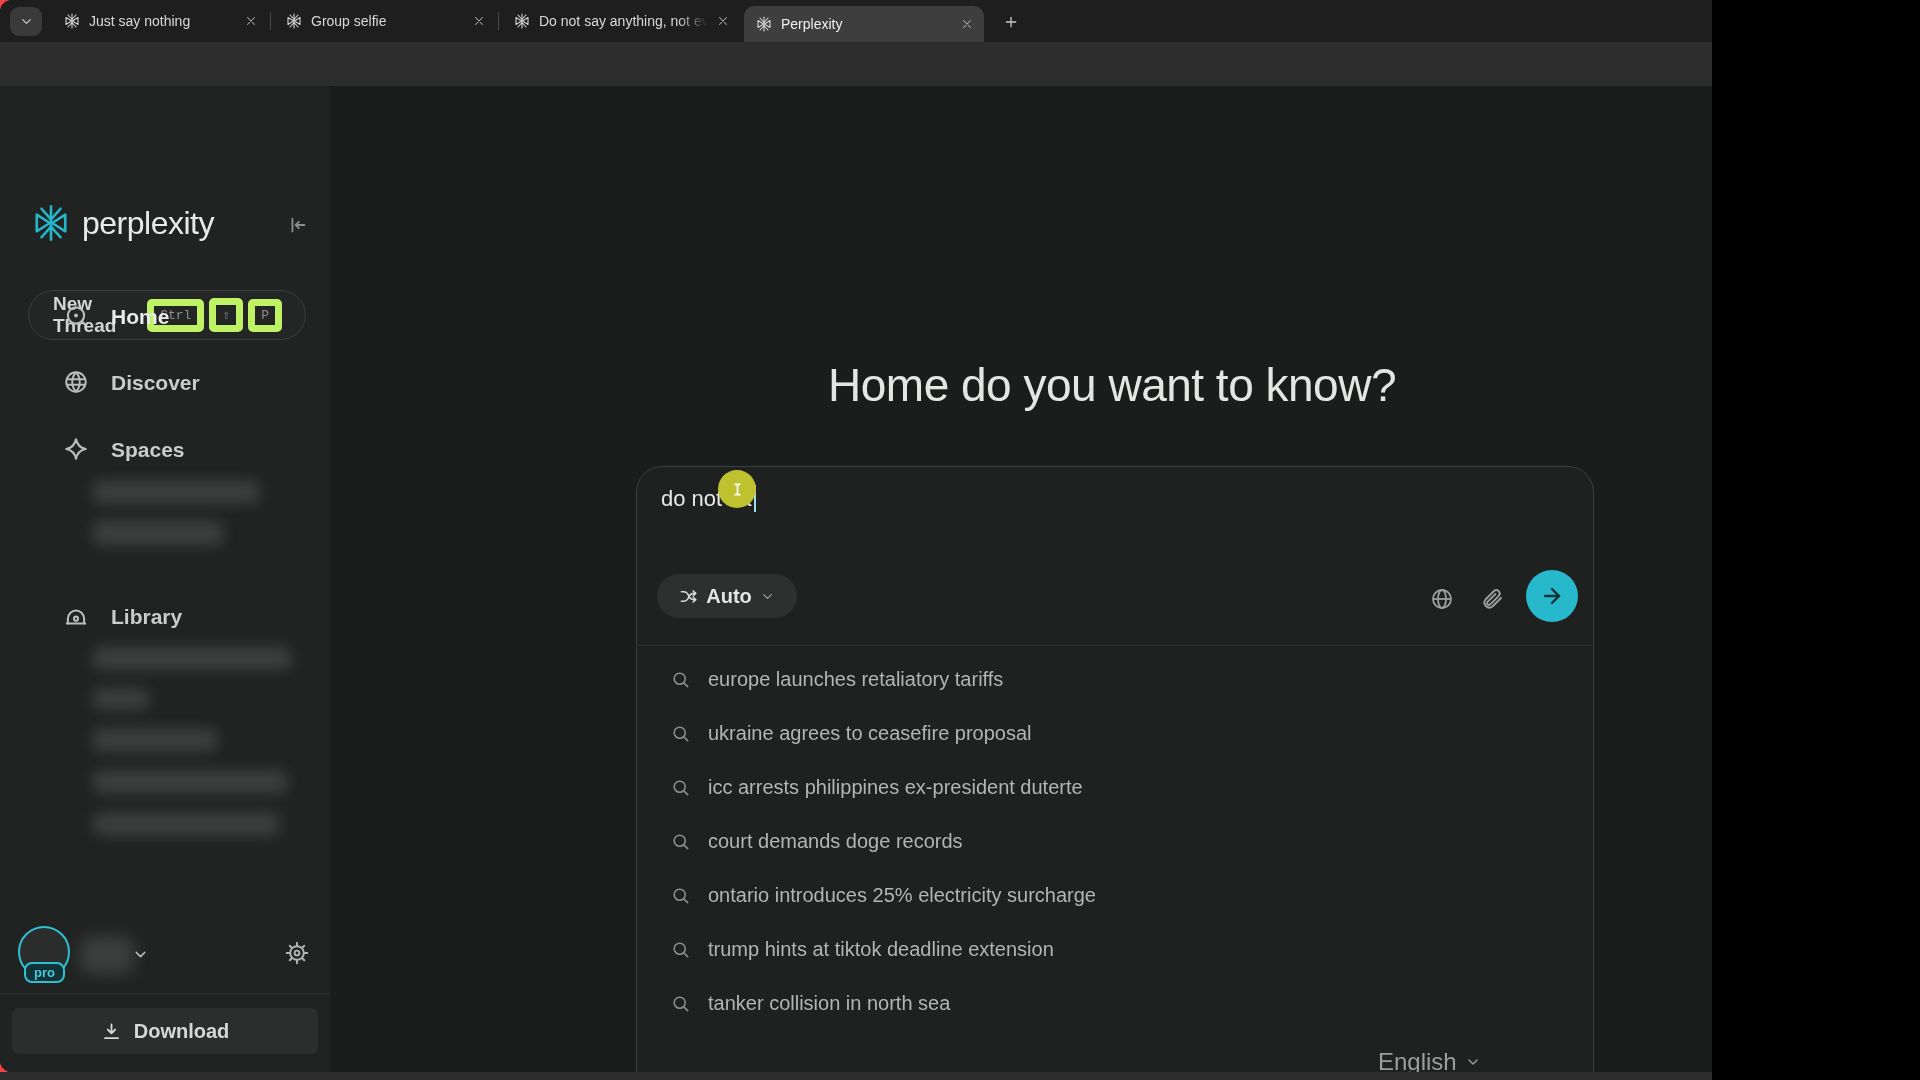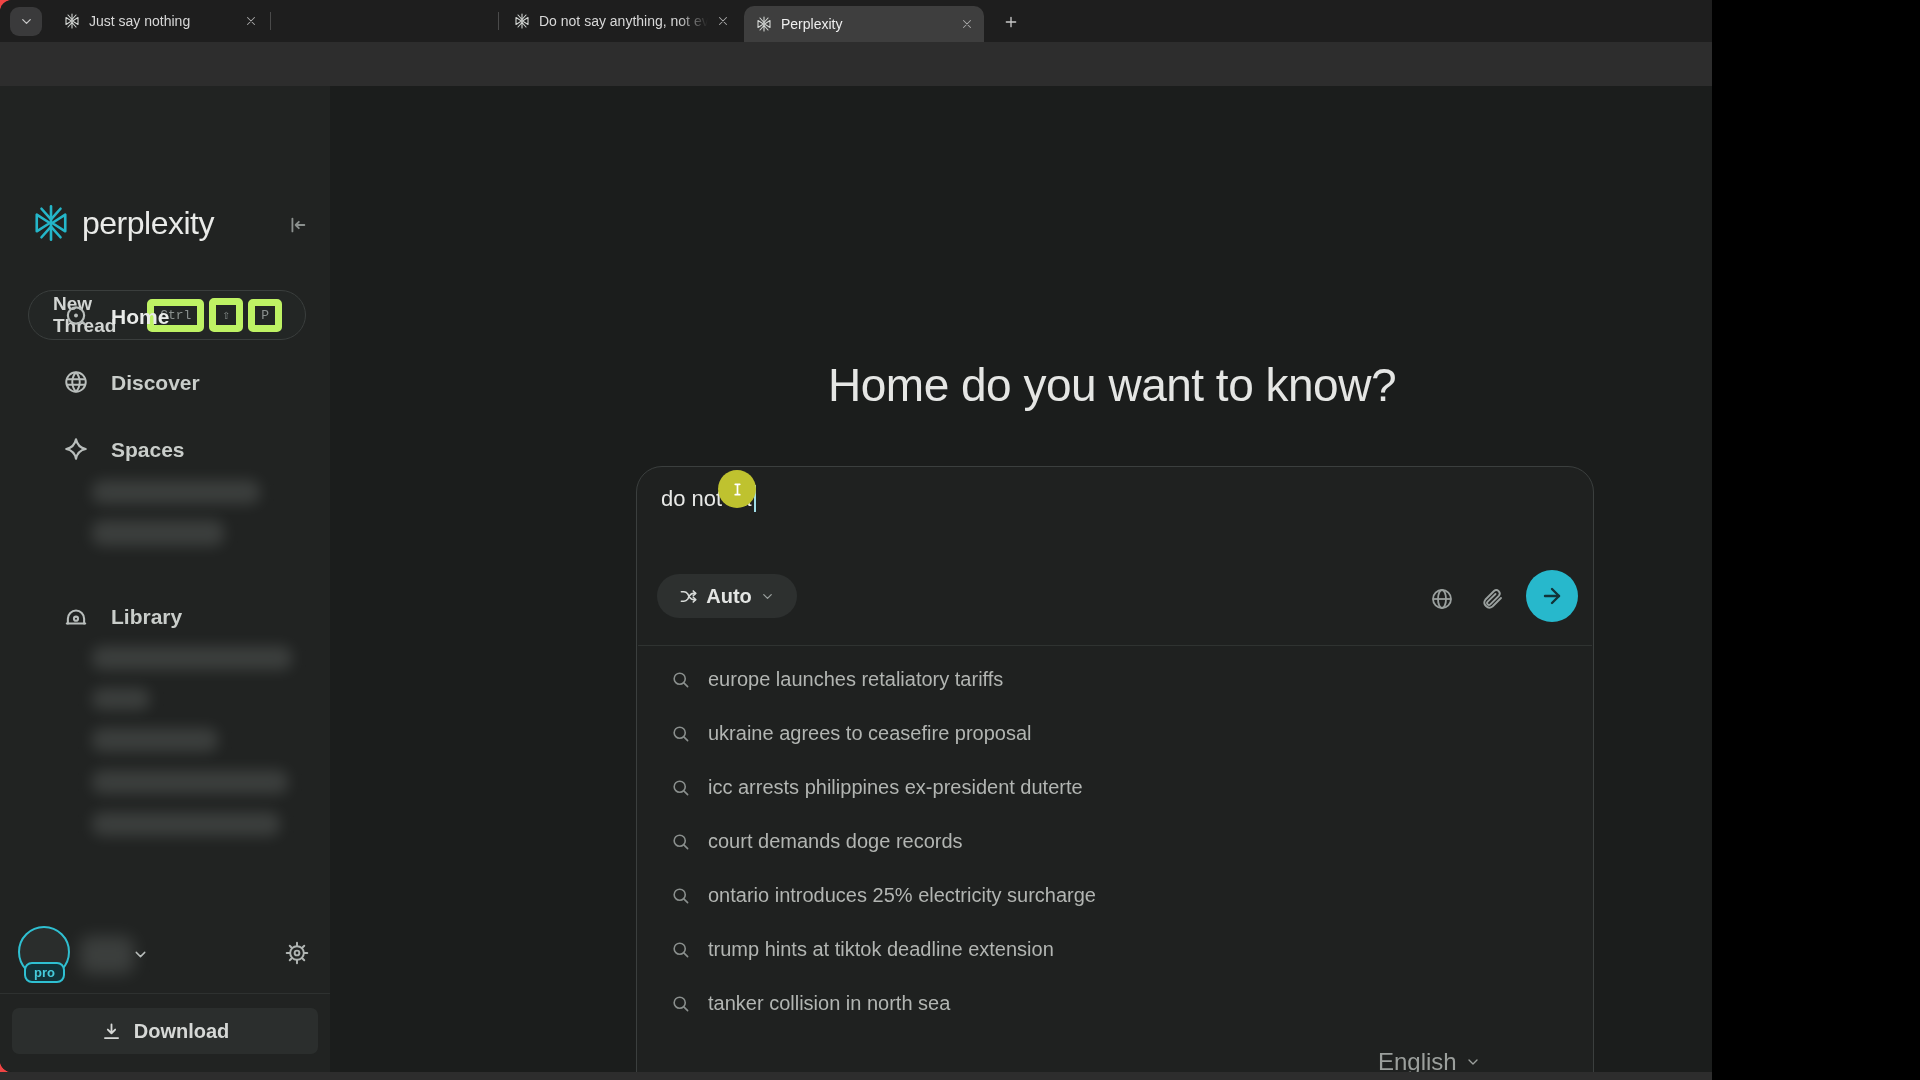--- a/index.html
+++ b/index.html
@@ -295,20 +295,31 @@
           </svg>
         <span class="t-title">Just say nothing</span>
         <span class="t-close">
             <svg class="ic" width="14" height="14">
               <use href="#i-close"></use>
             </svg>
           </span>
       </div>
       <div class="tab-sep" style="left:270px;"></div>
 
+      <div class="tab" style="left:274px;width:222px;">
+        <svg class="ic fav" width="16" height="16">
+            <use href="#i-pplx"></use>
+          </svg>
+        <span class="t-title">Group selfie</span>
+        <span class="t-close">
+            <svg class="ic" width="14" height="14">
+              <use href="#i-close"></use>
+            </svg>
+          </span>
+      </div>
       <div class="tab-sep" style="left:498px;"></div>
 
       <div class="tab" style="left:502px;width:238px;">
         <svg class="ic fav" width="16" height="16">
             <use href="#i-pplx"></use>
           </svg>
         <span class="t-title fade">Do not say anything, not even a</span>
         <span class="t-close">
             <svg class="ic" width="14" height="14">
               <use href="#i-close"></use>

